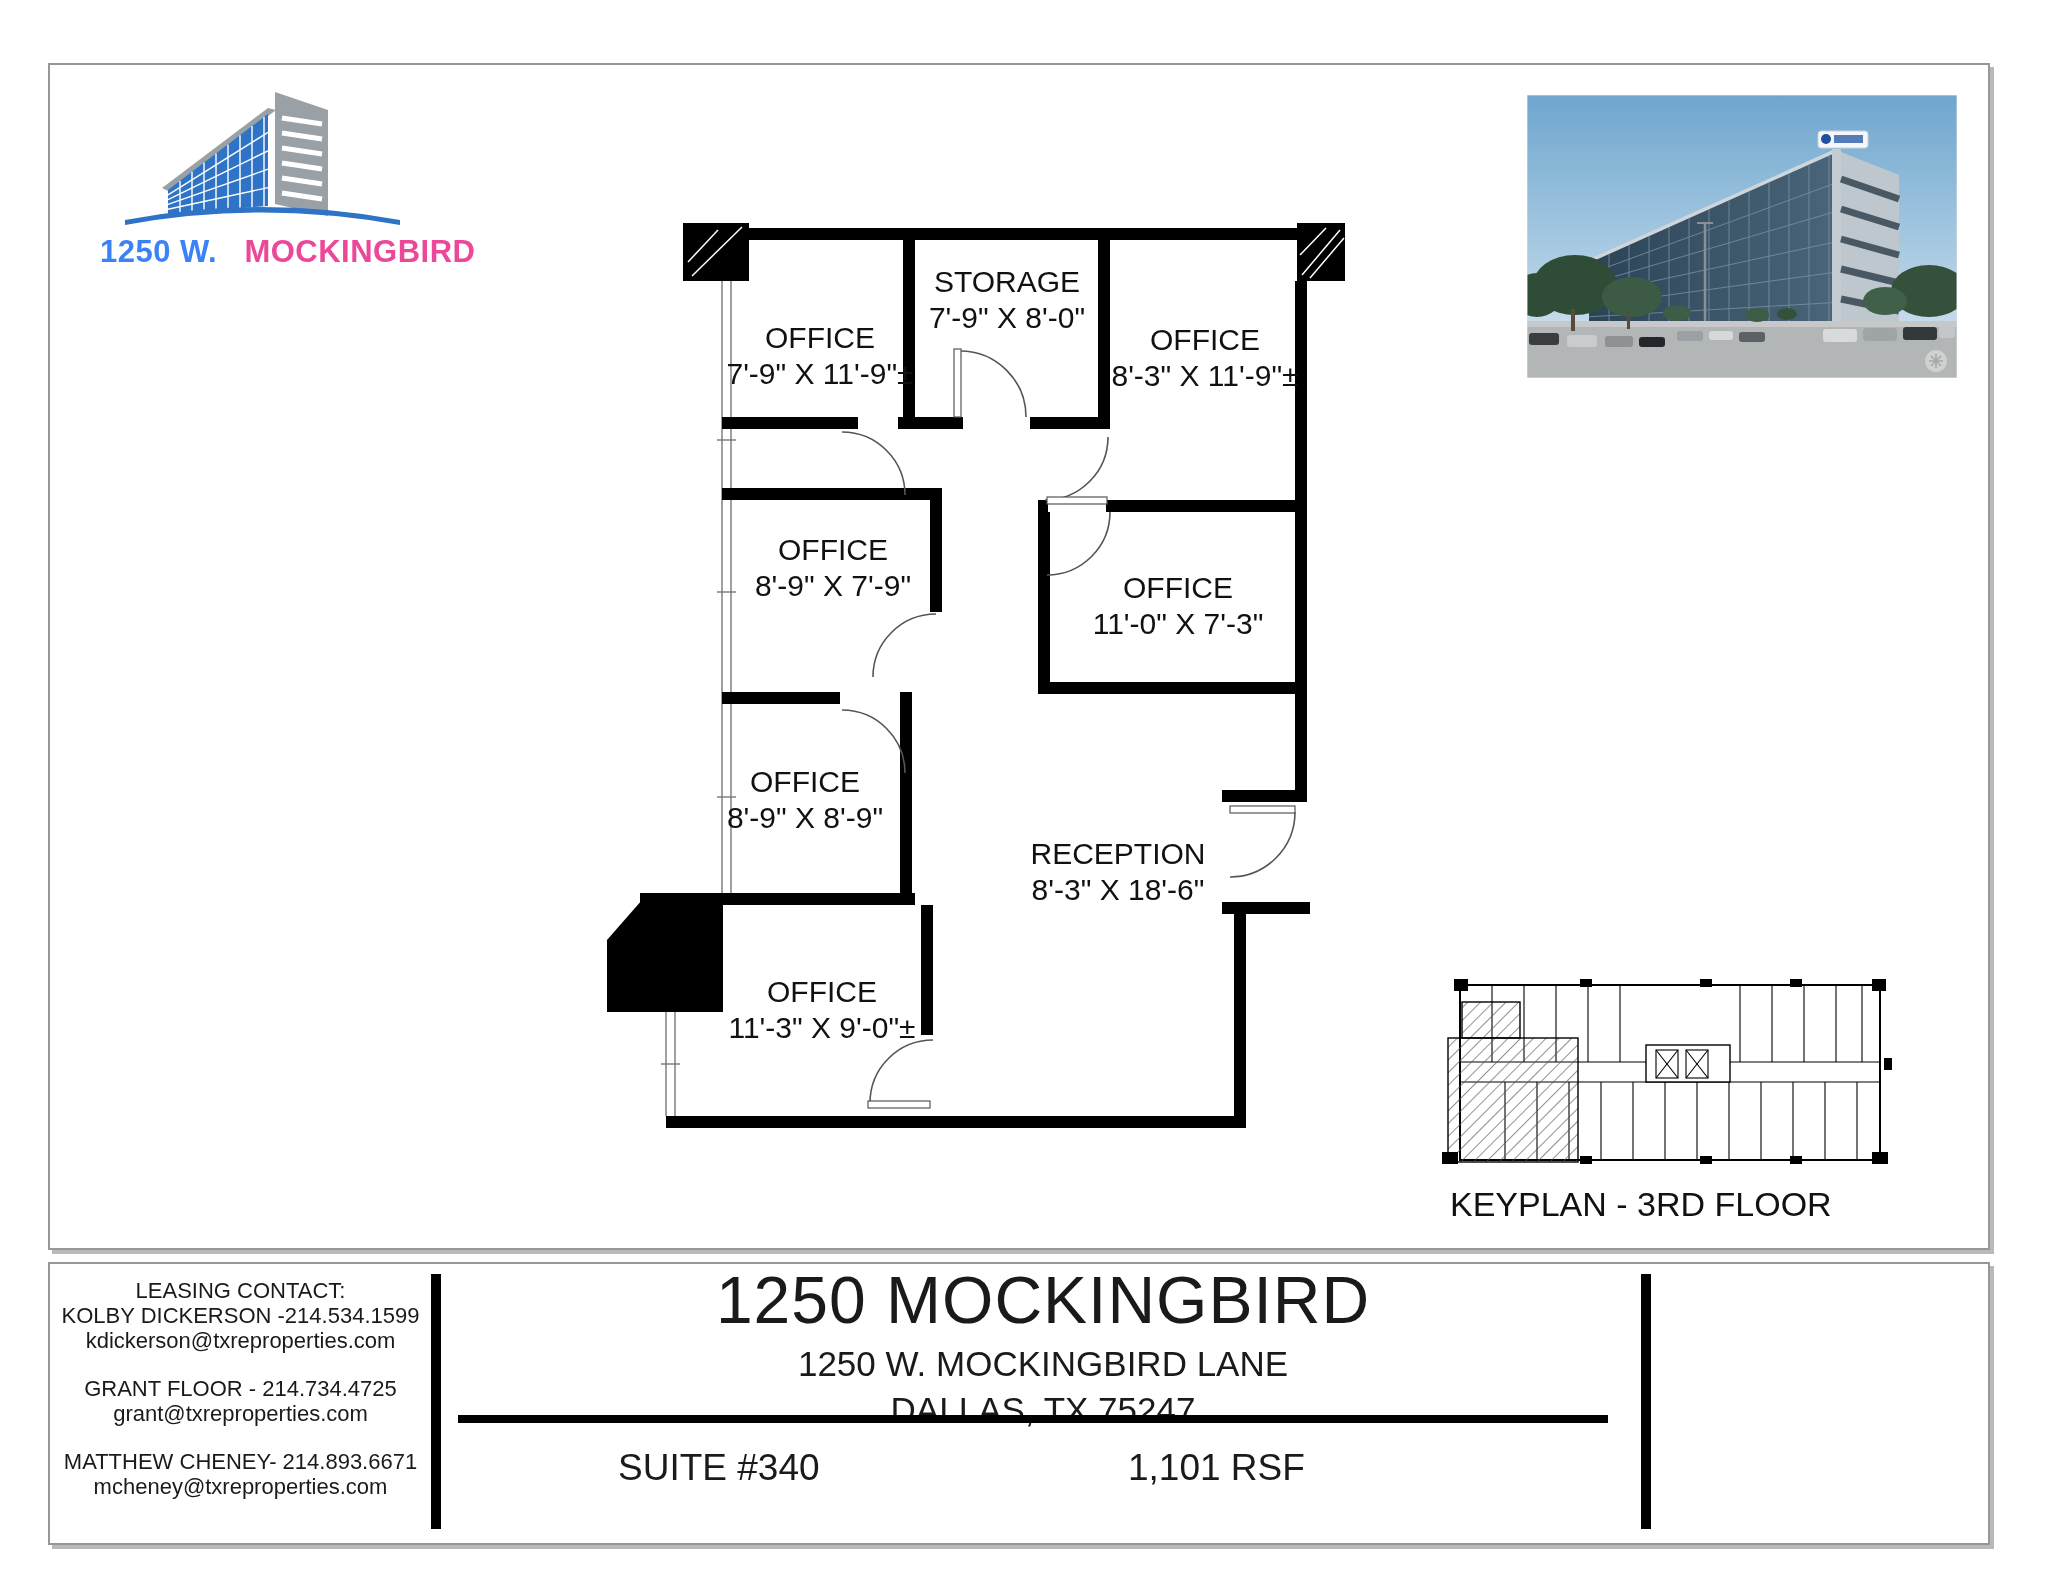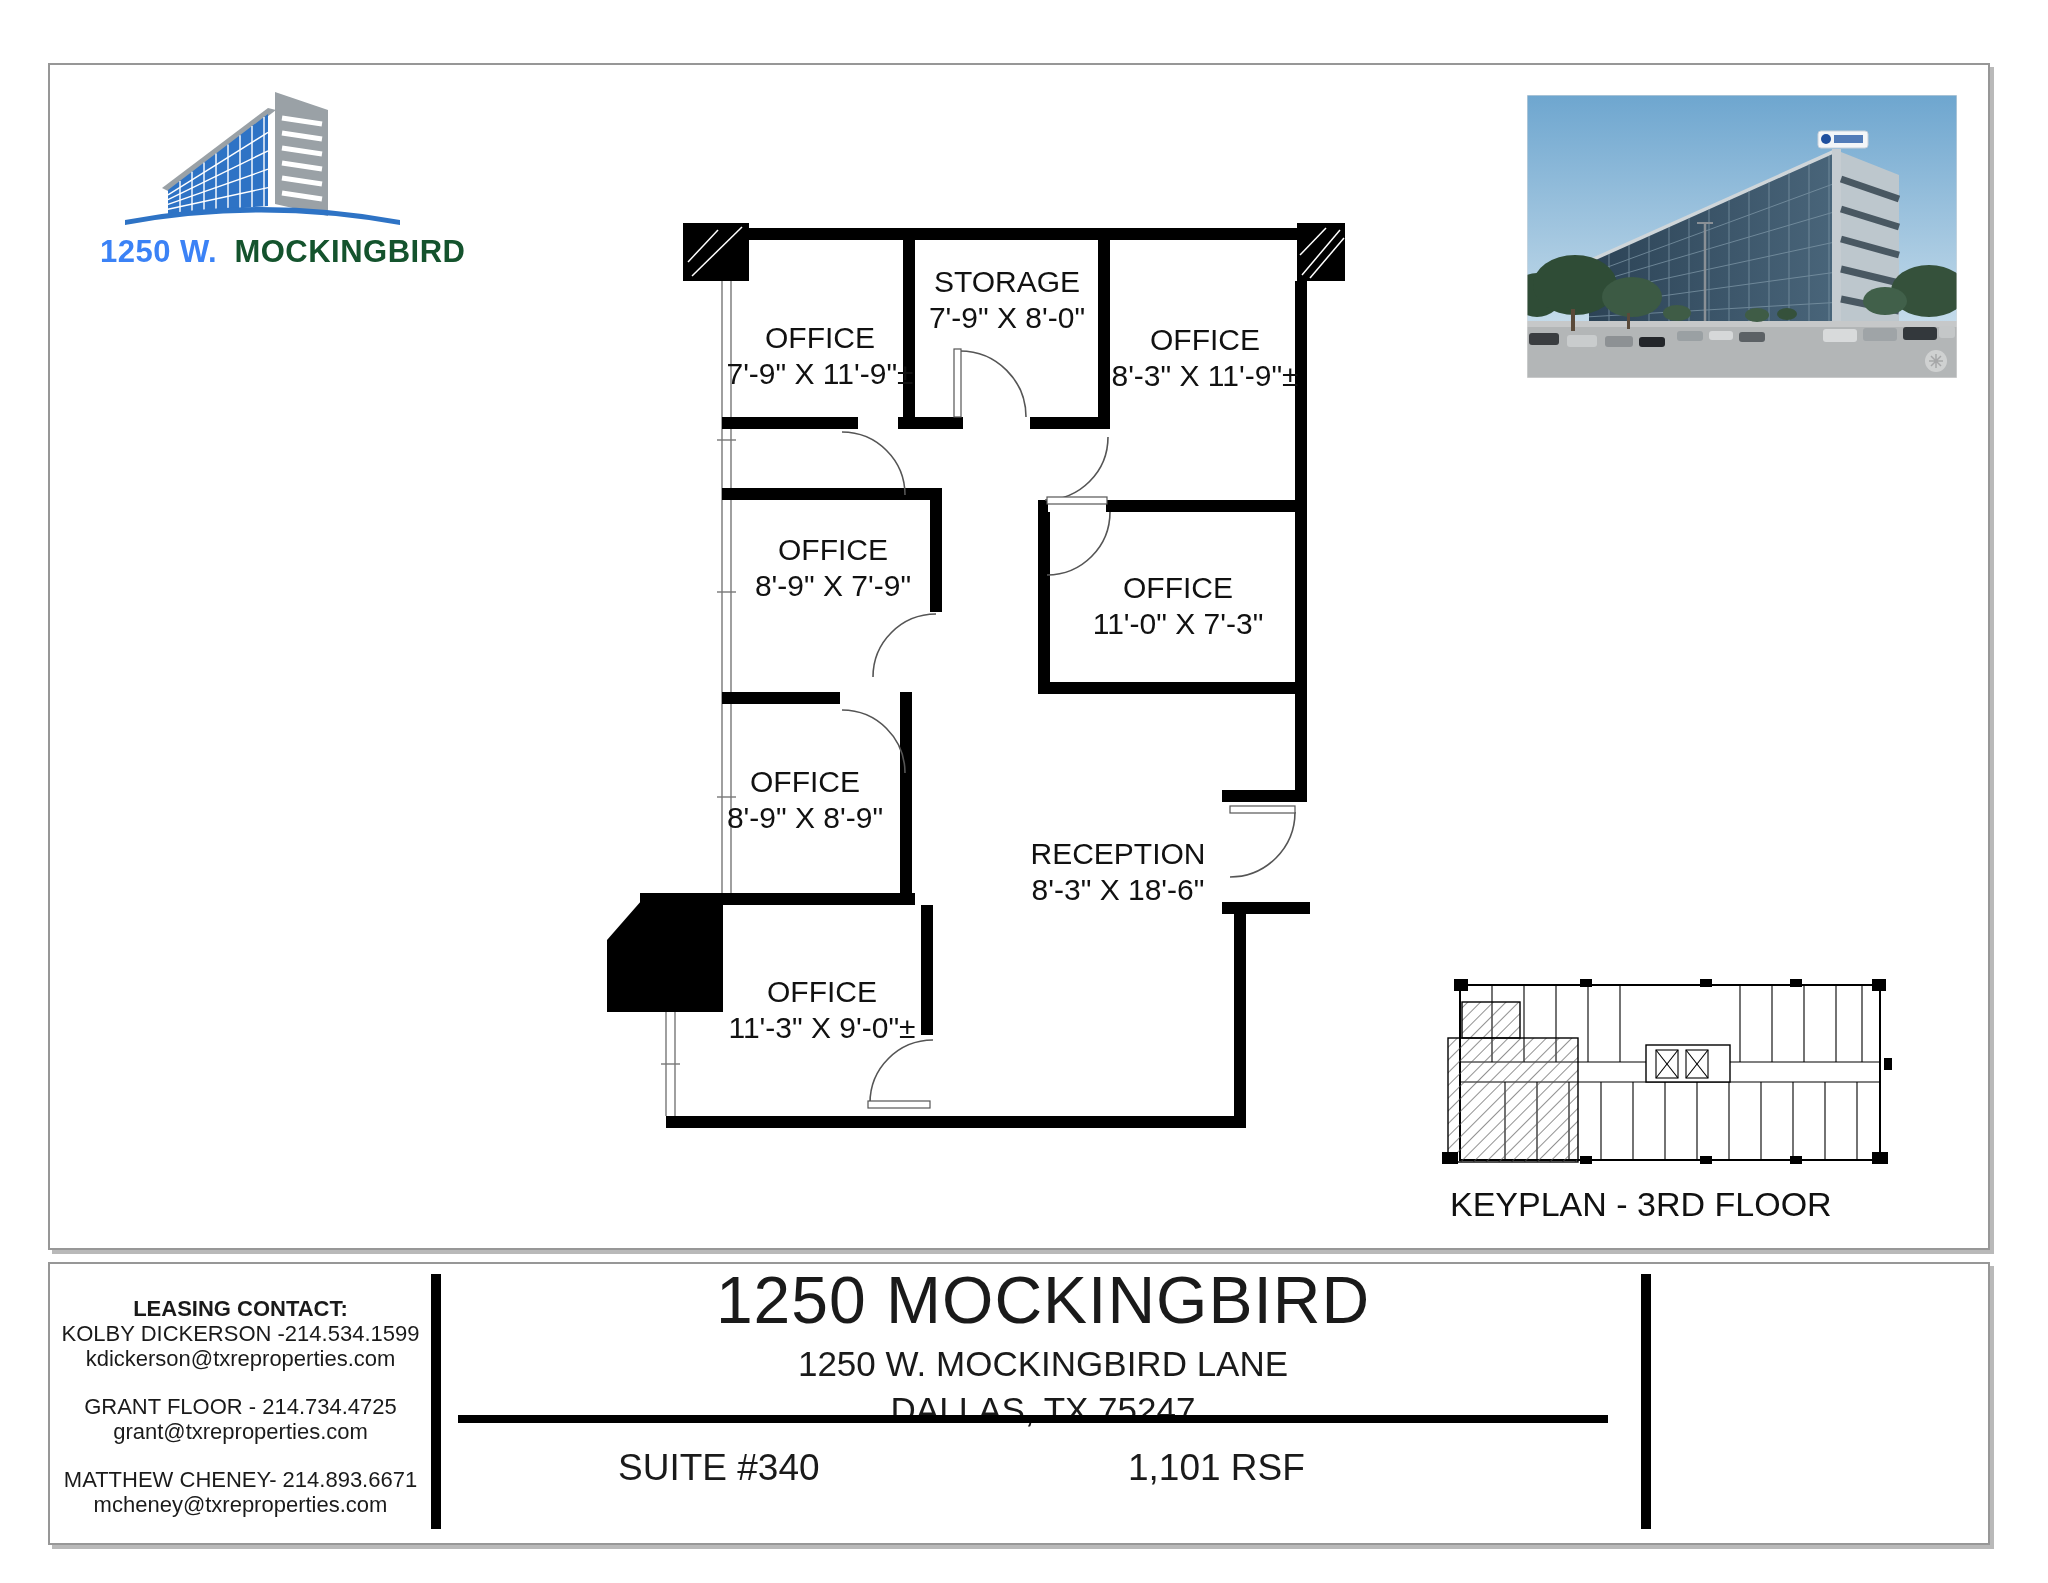--- a/index.html
+++ b/index.html
@@ -7,29 +7,29 @@
         font-family:"Liberation Sans",sans-serif;color:#1a1a1a;}
   .frame{position:absolute;background:#fff;border:2px solid #979797;box-shadow:4px 4px 0 #b9b9b9;}
   .plan-frame{left:48px;top:63px;width:1938px;height:1183px;}
   .title-frame{left:48px;top:1262px;width:1938px;height:279px;}
   .overlay-svg{position:absolute;left:0;top:0;width:2048px;height:1583px;pointer-events:none;}
 
   
   .brand{position:absolute;left:100px;top:78px;width:320px;text-align:center;}
   .brand-text{margin-top:4px;font-size:31px;font-weight:bold;letter-spacing:.5px;white-space:nowrap;}
   .brand-num{color:#3b82f6;}
-  .brand-name{color:#14532d;margin-left:8px;}
+  .brand-name{color:#ec4899;margin-left:18px;}
 
   
   .photo{position:absolute;left:1527px;top:95px;width:430px;height:283px;}
 
   
   .contacts{position:absolute;left:0;top:0;width:385px;height:279px;text-align:center;
             font-size:22px;line-height:25px;padding-top:16px;box-sizing:border-box;}
-  .c-head{font-weight:bold;margin-top:18px;}
+  .c-head{font-weight:normal;}
   .c-gap{height:23px;}
   .vbar{position:absolute;top:12px;width:10px;height:255px;background:#000;}
   .vbar1{left:383px;} .vbar2{left:1593px;}
   .center-cell{position:absolute;left:400px;top:0;width:1190px;height:279px;text-align:center;}
   .tb-title{font-size:66px;letter-spacing:1px;white-space:nowrap;}
   .tb-addr{font-size:35px;margin-top:6px;}
   .tb-rule{position:absolute;left:10px;top:153px;width:1150px;height:8px;background:#000;}
   .tb-row{position:absolute;left:0;top:185px;width:1160px;font-size:37px;}
   .tb-suite{position:absolute;left:170px;top:0;}
   .tb-rsf{position:absolute;left:680px;top:0;}

